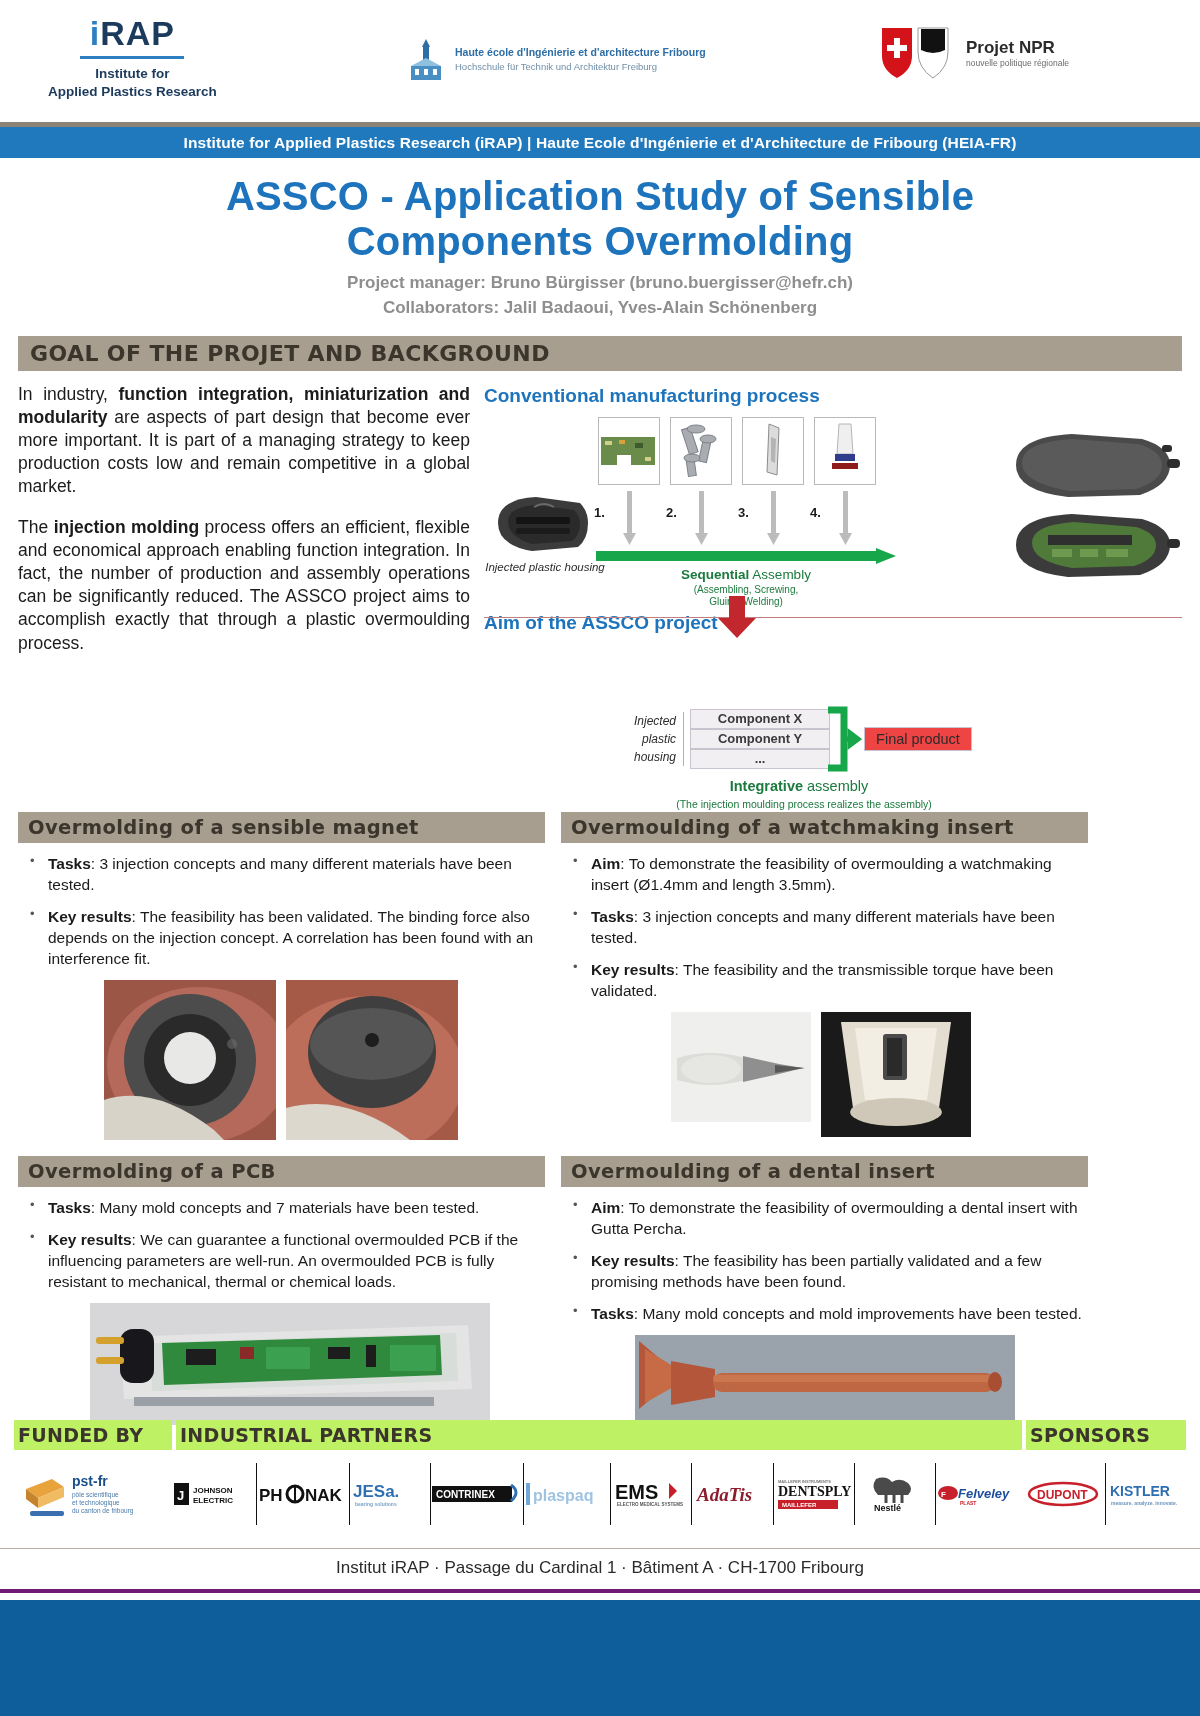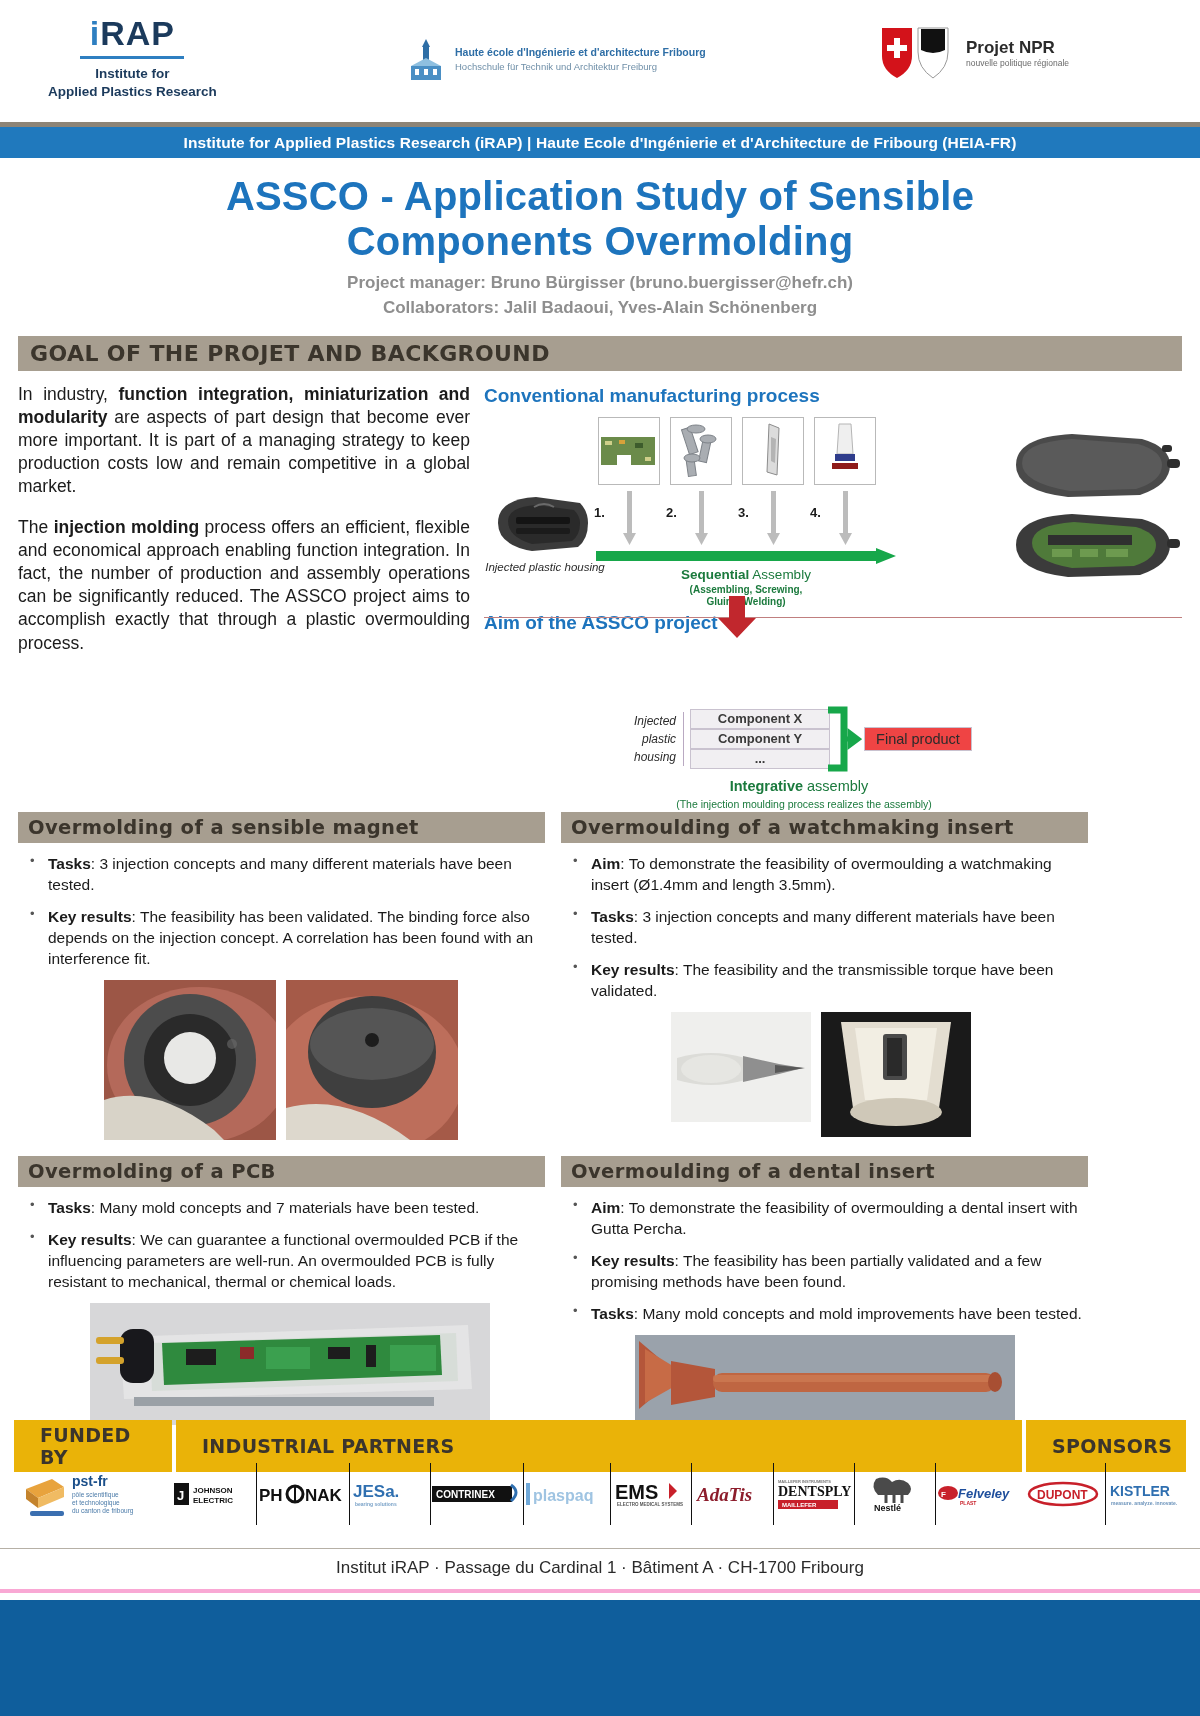--- a/index.html
+++ b/index.html
@@ -128,21 +128,21 @@
   .green-arrow{
     position:absolute; left:112px; top:137px; width:300px; height:16px;
   }
   .seq-label{
     position:absolute; left:112px; top:156px; width:300px; text-align:center;
     font-size:13.5px; color:#1b7a3d; font-weight:bold;
   }
   .seq-label span{ font-weight:normal; color:#1b7a3d;}
   .seq-sub{
     position:absolute; left:112px; top:173px; width:300px; text-align:center;
-    font-size:10px; color:#1b7a3d; line-height:1.25;font-weight:bold;
+    font-size:10px; color:#1b7a3d; line-height:1.25;
   }
   .device-top{ position:absolute; right:0px; top:18px; width:180px; height:72px; }
   .device-bot{ position:absolute; right:0px; top:98px; width:180px; height:72px; }
 
   .sep-line{
     position:absolute; left:0; right:0; top:206px; height:1px; background:#c07f7f;
   }
   .red-down{
     position:absolute; left:232px; top:185px; width:42px; height:42px; z-index:3;
   }
@@ -194,23 +194,23 @@
   .panel li b{ font-weight:bold; }
 
   .shots{ display:flex; gap:10px; margin-top:6px; }
 
   
   .footer-bar{
     position:absolute; left:14px; right:14px; top:1420px;
     display:flex; align-items:stretch; gap:4px;
   }
   .fb-seg{
-    background:#eab308; color:#3b352c;
+    background:#bef264; color:#3b352c;
     font-size:19px; font-weight:bold; letter-spacing:.3px;
-    padding:4px 26px; display:flex; align-items:center;
+    padding:4px 4px; display:flex; align-items:center;
     font-family:"DejaVu Sans", sans-serif;
   }
   .fb-funded{ width:158px; }
   .fb-partners{ flex:1; }
   .fb-sponsors{ width:160px; justify-content:flex-start; }
 
   .logo-strip{
     position:absolute; left:14px; right:14px; top:1456px;
     height:76px; display:flex; align-items:center;
   }
@@ -221,21 +221,21 @@
   }
   .strip-sponsors{ width:162px; display:flex; align-items:center; justify-content:space-around; }
   .plogo{
     flex:1; height:62px; display:flex; align-items:center; justify-content:center;
     border-left:1px solid #111; font-weight:bold;
   }
   .plogo:first-child{ border-left:none; }
 
   .addr{
     position:absolute; left:0; right:0; top:1548px;
-    border-top:1px solid #b6b0a6; border-bottom:4px solid #f9a8d4;
+    border-top:1px solid #b6b0a6; border-bottom:4px solid #701a75;
     padding:9px 0 11px; text-align:center;
     font-size:17px; color:#2b2b2b;
   }
   .bottom-band{
     position:absolute; left:0; right:0; top:1600px; height:116px; background:#0f5e9c;
   }
 
   
   .ph{ display:block; }
 </style>

